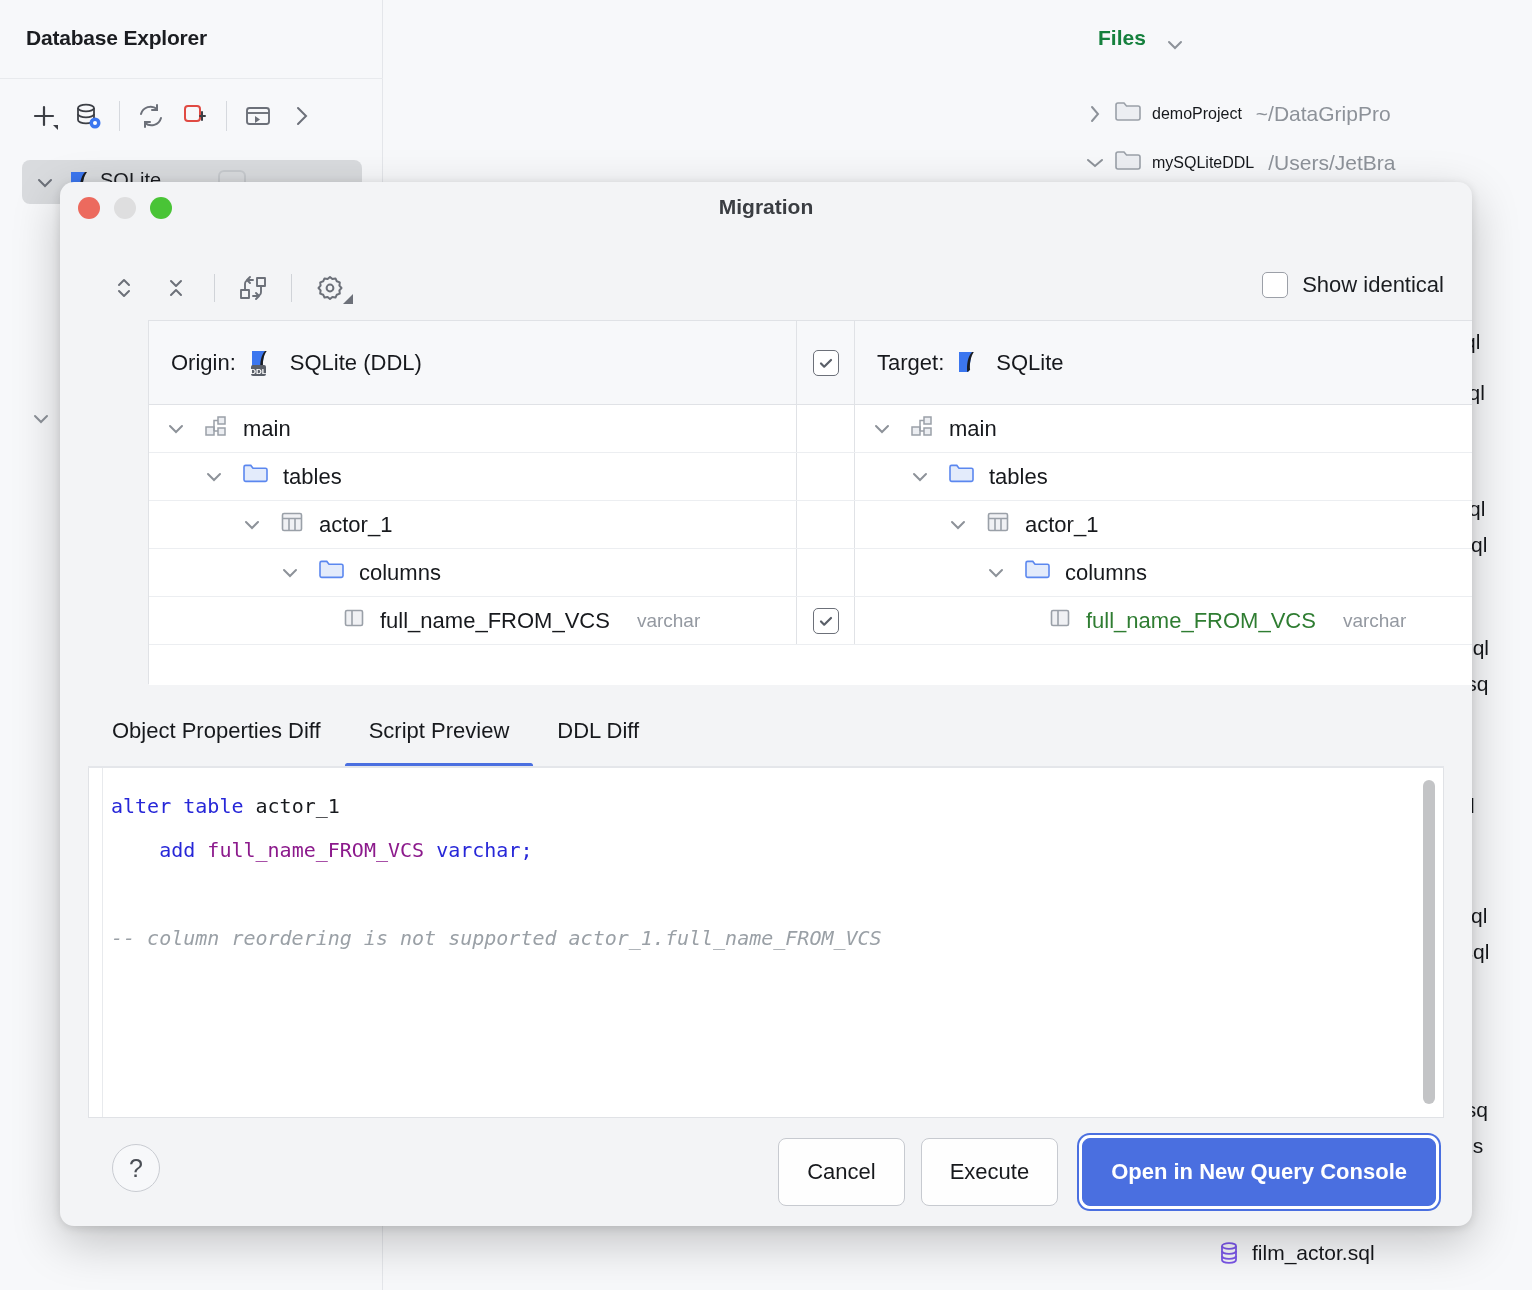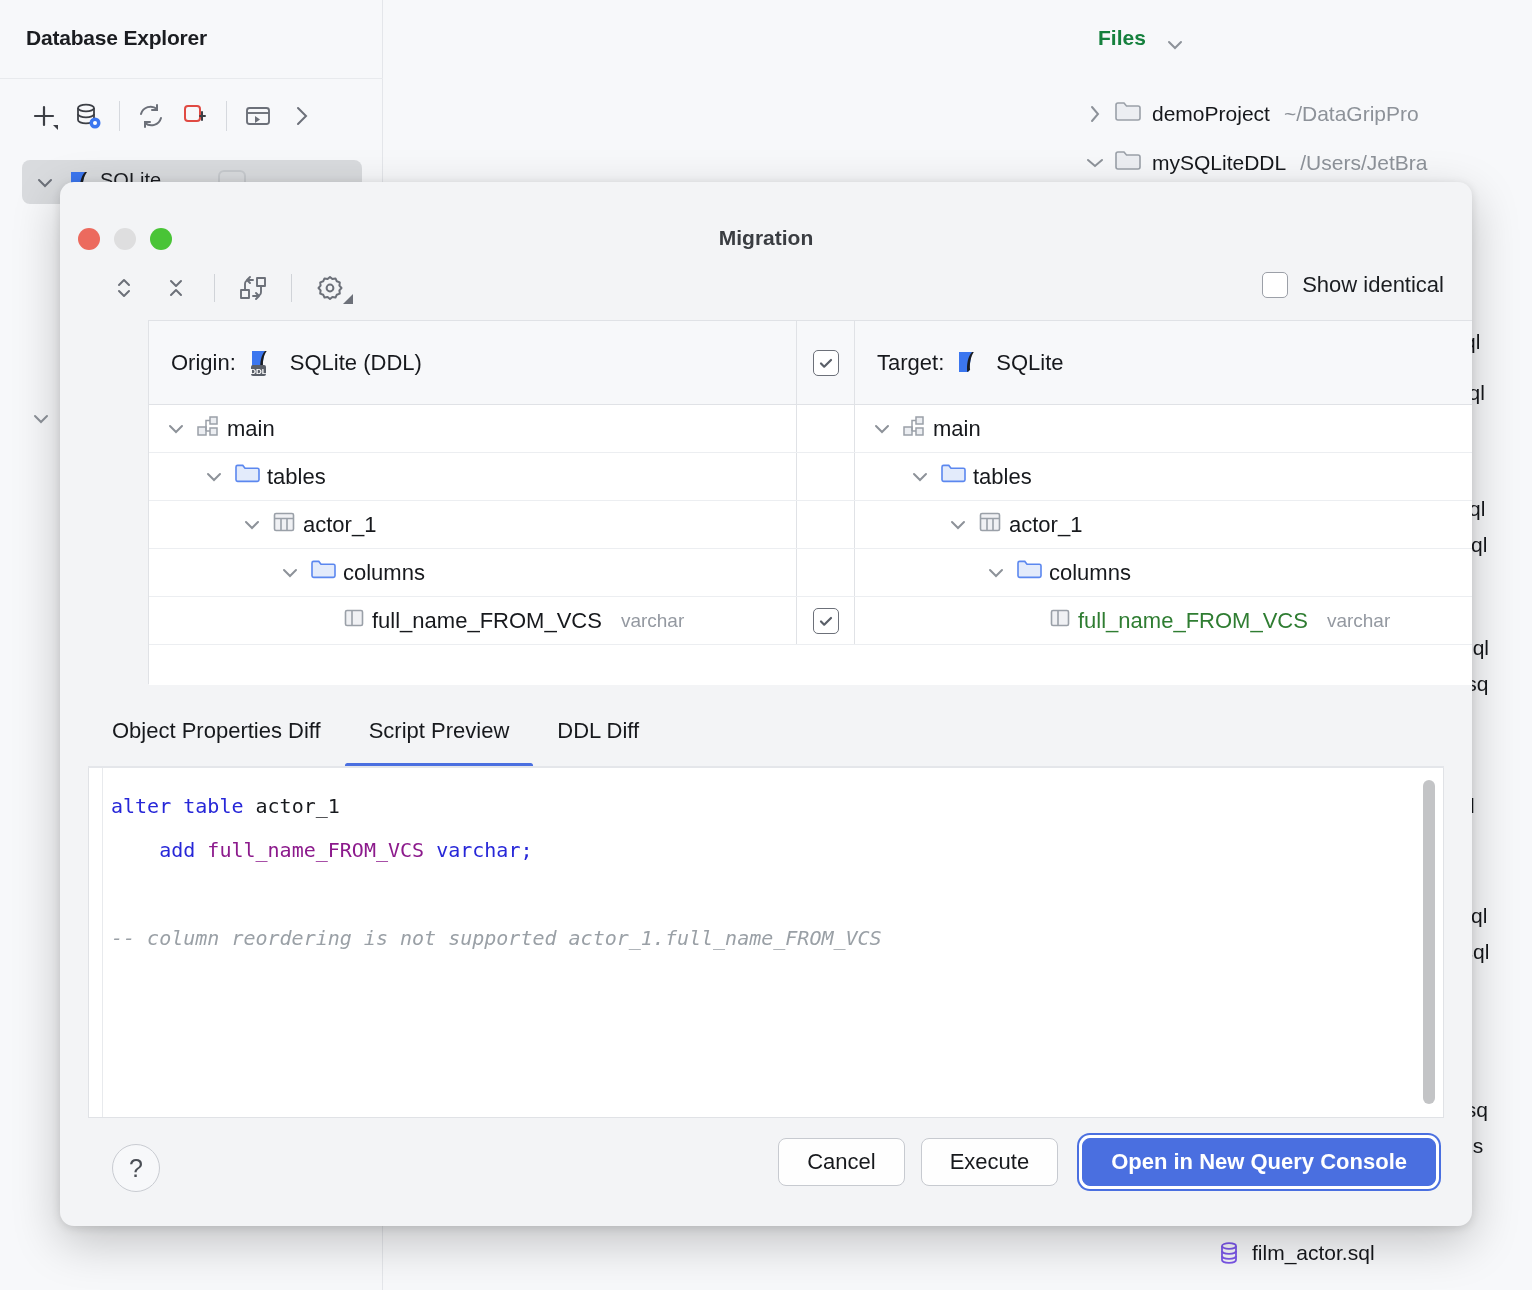--- a/index.html
+++ b/index.html
@@ -38,33 +38,33 @@
   .sel-badge { position:absolute; left:196px; top:10px; width:28px; height:26px; border:2px solid #c7cace; border-radius:6px; }
 
   .lp-chev2 { position: absolute; left: 30px; top: 408px; }
 
   
   .files-panel { position: absolute; left: 1080px; top: 0; width: 452px; height: 1290px; background: #f7f8fa; }
   .files-title { position: absolute; left: 18px; top: 26px; font-size: 21px; font-weight: 700; color: #15803d; }
   .files-chev { position: absolute; left: 83px; top: 33px; }
   .file-row { position: absolute; left: 0; display: flex; align-items: center; height: 34px; white-space: nowrap; }
   .file-row .chev { width: 30px; display:flex; justify-content:center; }
-  .file-name { font-size: 21px; color: #16181c; }
+  .file-name { font-size: 16px; color: #16181c; }
   .file-path { font-size: 21px; color: #8d9299; margin-left: 14px; }
   .fr-frag { position:absolute; font-size: 21px; color: #16181c; white-space: nowrap; }
   .fr-frag.db { display:flex; align-items:center; gap:10px; }
 
   
   .dialog {
     position: absolute; left: 60px; top: 182px; width: 1412px; height: 1044px;
     background: #f3f4f6; border-radius: 14px;
     box-shadow: 0 16px 48px rgba(0,0,0,0.22), 0 2px 10px rgba(0,0,0,0.12);
     overflow: hidden;
   }
-  .titlebar { position: relative; height: 52px; margin-top: 31px; }
+  .titlebar { position: relative; height: 52px; }
   .traffic { position: absolute; left: 18px; top: 15px; display: flex; gap: 14px; }
   .tl { width: 22px; height: 22px; border-radius: 50%; }
   .tl.red { background: #ec6a5e; }
   .tl.yellow { background: #dededf; }
   .tl.green { background: #49c436; }
   .dlg-title {
     position: absolute; left: 0; right: 0; top: 13px; text-align: center;
     font-size: 21px; font-weight: 700; color: #3a3d42;
   }
 
@@ -91,21 +91,21 @@
   .dt-empty { height: 40px; background: #fff; }
   .col-l { width: 648px; border-right: 1px solid #e0e2e6; display: flex; align-items: center; }
   .col-c { width: 58px; border-right: 1px solid #e0e2e6; display: flex; align-items: center; justify-content: center; }
   .col-r { flex: 1; display: flex; align-items: center; }
   .hdr-lbl { font-size: 22px; color: #17191d; }
   .hdr-inner { display:flex; align-items:center; gap: 12px; padding-left: 22px; }
   .cb-checked {
     width: 26px; height: 26px; border: 1.8px solid #6c7079; border-radius: 5px; background: #fff;
     display:flex; align-items:center; justify-content:center;
   }
-  .node { display: flex; align-items: center; gap: 7px; font-size: 22px; color: #17191d; }
+  .node { display: flex; align-items: center; gap: 15px; font-size: 22px; color: #17191d; }
   .node .chev-slot { width: 26px; display:flex; justify-content:center; }
   .node-type { font-size: 19px; color: #9499a1; margin-left: 12px; }
   .green { color: #2f7d32; }
 
   
   .tabs { position: absolute; left: 88px; top: 712px; width: 1356px; height: 56px; display: flex; align-items: flex-start; }
   .tab { padding: 6px 24px 0 24px; font-size: 22px; color: #17191d; cursor: pointer; position: relative; height: 56px; }
   .tab.active::after {
     content: ""; position: absolute; left: 0; right: 0; bottom: 0; height: 5px; background: #4a6fe0; border-radius: 3px;
   }
@@ -134,21 +134,21 @@
   
   .footer { position: absolute; left: 0; bottom: 0; width: 100%; height: 110px; }
   .help-btn {
     position: absolute; left: 52px; top: 28px; width: 48px; height: 48px;
     border: 1.5px solid #c9ccd2; border-radius: 50%; background: #f7f8fa;
     display: flex; align-items: center; justify-content: center;
     font-size: 25px; color: #4a4e55; cursor: pointer;
   }
   .btns { position: absolute; right: 32px; top: 22px; display: flex; align-items: center; gap: 16px; }
   .btn {
-    height: 48px; padding: 0 28px; border-radius: 8px; border: 1px solid #c7cad0;
+    height: 68px; padding: 0 28px; border-radius: 8px; border: 1px solid #c7cad0;
     background: #fefefe; font-size: 22px; color: #17191d; cursor: pointer;
     display: flex; align-items: center; justify-content: center;
     font-family: "Liberation Sans", sans-serif;
   }
   .btn.primary {
     background: #4a6fe0; color: #ffffff; border: 1px solid #4a6fe0; font-weight: 700;
     box-shadow: 0 0 0 3px #ffffff, 0 0 0 5px #4a6fe0;
     margin-right: 4px; margin-left: 8px;
   }
 </style>

